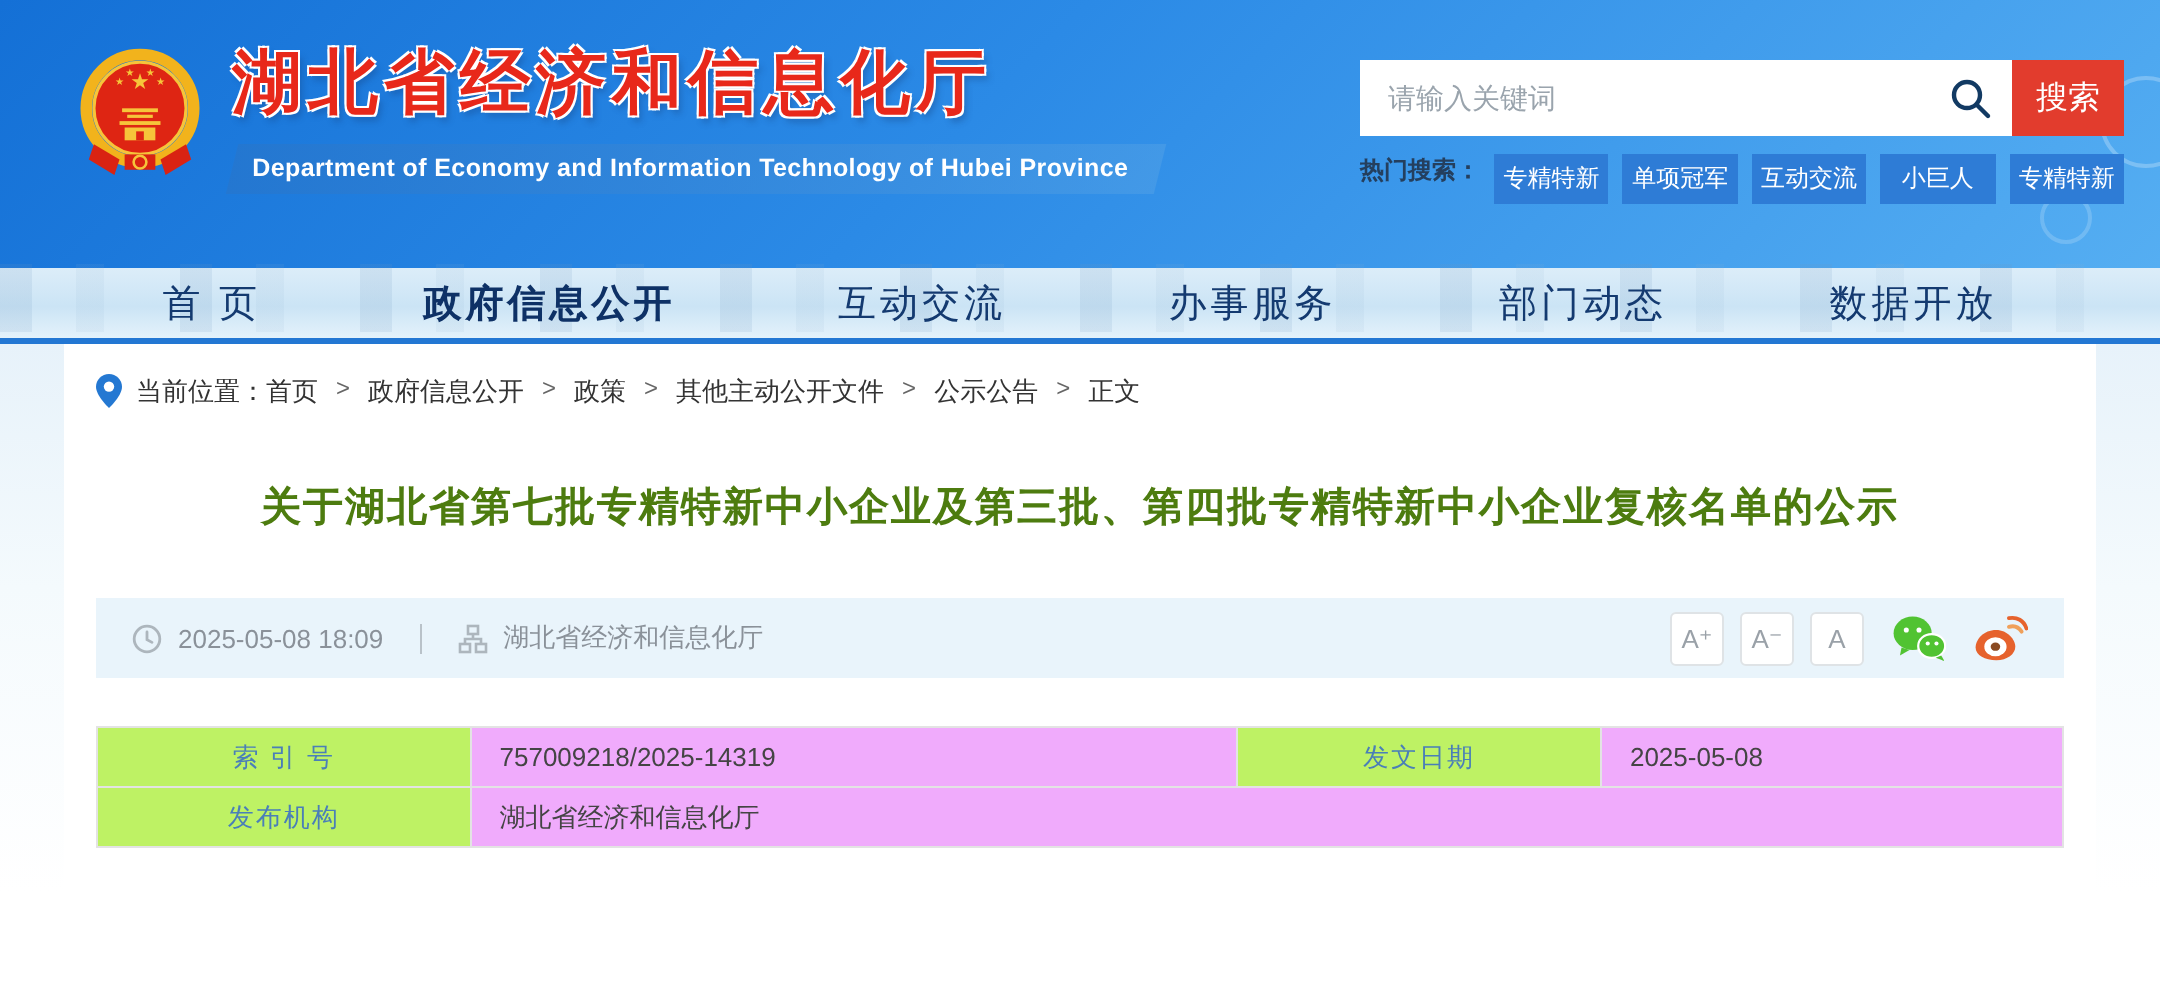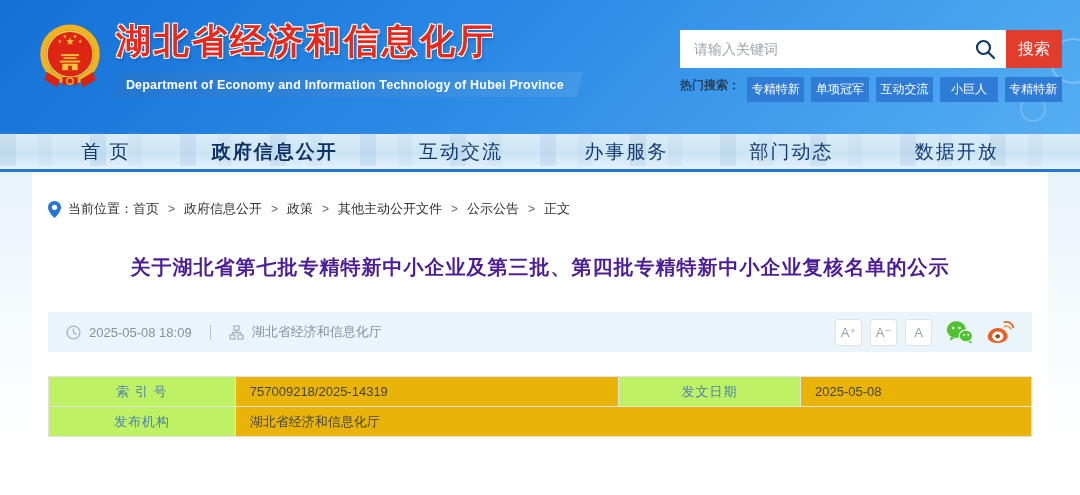--- a/index.html
+++ b/index.html
@@ -53,39 +53,39 @@
     content:""; position:absolute; left:0; right:0; bottom:3px; height:34px;
     background:repeating-linear-gradient(90deg, rgba(110,150,190,.14) 0 16px, transparent 16px 38px, rgba(140,175,205,.10) 38px 52px, transparent 52px 90px);
   }
   .nav-item{ position:relative; z-index:1; font-size:19px; color:#143a70; letter-spacing:2px; cursor:pointer;}
   .nav-item.active{ font-weight:bold; color:#0e3166;}
 
   
   .main{ position:relative; height:304px; background:linear-gradient(180deg,#e7f2fa 0%,#f4fafd 40%,#ffffff 90%);}
   .panel{ position:relative; margin:0 32px; height:100%; background:#fff;}
 
-  .breadcrumb{ display:flex; align-items:center; padding:28px 16px 0; font-size:13px; color:#333;}
+  .breadcrumb{ display:flex; padding:15px 16px 0; font-size:13px; color:#333;}
   .pin{ width:13px; height:17px; margin-right:7px; flex:0 0 auto;}
   .crumb{ cursor:pointer;}
   .crumb-sep{ color:#666; margin:0 9px; font-size:12px;}
 
-  .article-title{ margin-top:35px; text-align:center; font-size:20px; font-weight:600; color:#4c1d95; letter-spacing:1px; line-height:28px;}
+  .article-title{ margin-top:35px; text-align:center; font-size:20px; font-weight:600; color:#4d7c0f; letter-spacing:1px; line-height:28px;}
 
   .meta-bar{ margin:31px 16px 0; height:40px; background:#e9f4fb; display:flex; padding:0 18px; font-size:13px; color:#8a9199;}
   .meta-left{ display:flex; align-items:center; gap:8px;}
   .meta-icon{ width:15px; height:15px; flex:0 0 auto;}
   .meta-div{ width:1px; height:15px; background:#b9c2c9; margin:0 10px;}
   .meta-right{ margin-left:auto; display:flex; align-items:center; gap:8px;}
   .font-btn{ width:27px; height:27px; background:#fff; border:1px solid #dfe3e6; border-radius:3px; color:#9aa1a8; font-size:13px; line-height:25px; text-align:center; cursor:pointer;}
   .share-icon{ width:27px; height:24px; margin-left:6px; cursor:pointer;}
 
   table.info{ width:calc(100% - 32px); margin:24px 16px 0; border-collapse:collapse; font-size:13px;}
   table.info td{ border:1px solid #e3e3e3; height:30px; padding:0 14px;}
   td.lbl{ background:#bef264; color:#4a7fb8; text-align:center; letter-spacing:1px;}
-  td.val{ color:#444; background:#eab308;}
+  td.val{ color:#444; background:#f0abfc;}
 </style>
 </head>
 <body>
 
 <div class="header-top">
   <div class="bubble b1"></div>
   <div class="bubble b2"></div>
 
   <div class="brand">
     <svg class="emblem" viewBox="0 0 100 108">

